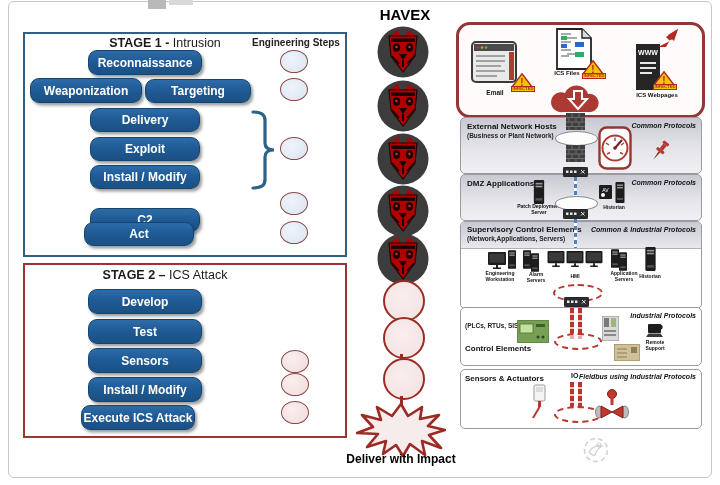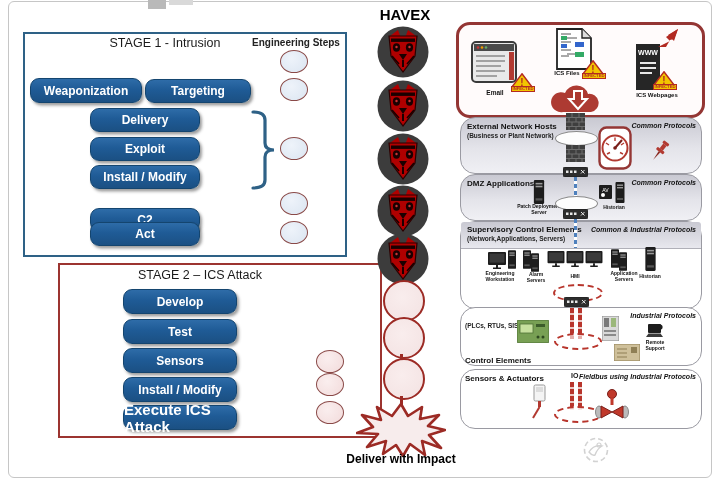--- a/index.html
+++ b/index.html
@@ -5,42 +5,42 @@
   html,body{margin:0;padding:0;background:#fff;}
   #canvas{position:relative;width:720px;height:485px;background:#fff;overflow:hidden;
           font-family:"Liberation Sans",sans-serif;color:#1a1a1a;}
   .abs{position:absolute;}
   
   .frame{left:8px;top:1px;width:702px;height:475px;border:1px solid #c6c6c6;border-radius:6px;pointer-events:none;}
   .tab1{left:148px;top:0;width:18px;height:9px;background:#b9b9b9;}
   .tab2{left:169px;top:0;width:24px;height:5px;background:#d9d9d9;}
   
   .stage1-box{left:23px;top:32px;width:320px;height:221px;border:2px solid #2e6186;background:#fff;}
-  .stage2-box{left:23px;top:263px;width:320px;height:171px;border:2.5px solid #9c3430;background:#fff;margin-left:35px;}
+  .stage2-box{left:23px;top:263px;width:320px;height:171px;border:2.5px solid #9c3430;background:#fff;}
   .stage-title{font-size:12.5px;text-align:center;white-space:nowrap;}
-  .stage-title b{font-weight:normal;}
+  .stage-title b{font-weight:bold;}
   .obs-head{font-size:10px;font-weight:600;text-align:center;color:#222;}
   .kc-btn{position:absolute;background:linear-gradient(180deg,#2e6ca8 0%,#1f5b96 45%,#1b5083 100%);
          border:1px solid #14456f;border-radius:9px;color:#fff;font-weight:bold;font-size:12px;
          display:flex;align-items:center;justify-content:center;box-shadow:2px 2.5px 3px rgba(40,40,40,.45);}
   .obs-ellipse{position:absolute;width:26px;height:21px;border-radius:50%;
          border:1.6px solid #8a4a48;background:radial-gradient(circle at 40% 35%,#eef3fa,#dbe5f1);}
   .obs-ellipse.pink{background:radial-gradient(circle at 40% 35%,#faeeee,#f2dbdb);}
   
   .havex-title{font-weight:bold;font-size:15px;text-align:center;color:#000;}
   .bear-circle{position:absolute;width:52px;height:52px;}
   .pink-circle{position:absolute;width:38px;height:38px;border-radius:50%;
          border:2.5px solid #9c2b25;background:radial-gradient(circle at 45% 40%,#f9eded,#f3e2e2);}
   .mid-link{position:absolute;width:3px;background:#9c2b25;}
   .impact-label{font-weight:bold;font-size:12px;text-align:center;color:#000;}
   
   .vector-box{left:456px;top:22px;width:243px;height:90px;border:3px solid #943634;border-radius:14px;background:#fffbfb;}
   .vec-label{position:absolute;font-weight:bold;text-align:center;color:#111;line-height:1.05;}
   
-  .sec{position:absolute;left:460px;width:240px;border:1px solid #9a9aa2;border-radius:15px;}
+  .sec{position:absolute;left:460px;width:240px;border:1px solid #9a9aa2;border-radius:5px;}
   .sec.gray{background:linear-gradient(180deg,#c9c9d2 0%,#e4e4ea 55%,#f0f0f4 100%);}
   .sec.white{background:#fff;}
   .sec-title{position:absolute;font-size:8px;font-weight:bold;color:#111;white-space:nowrap;}
   .sec-sub{position:absolute;font-size:6.5px;font-weight:bold;color:#222;white-space:nowrap;}
   .proto{position:absolute;font-size:7px;font-weight:bold;font-style:italic;color:#111;white-space:nowrap;}
   .sec3-head{position:absolute;left:0;top:0;width:100%;height:26px;border-radius:3px 3px 0 0;
          background:linear-gradient(180deg,#c9c9d2,#e8e8ee);border-bottom:1px solid #b0b0b8;}
   .dev-label{position:absolute;font-size:5px;font-weight:bold;text-align:center;color:#111;line-height:1.1;}
   .net-ellipse{position:absolute;width:41px;height:13px;border-radius:50%;border:1.5px solid #8a8a8a;background:#fdfdfd;}
   .red-ellipse{position:absolute;border-radius:50%;border:2px dashed #b8352c;background:rgba(255,255,255,.6);}
@@ -102,47 +102,48 @@
   </svg>
 
   <div class="abs frame"></div>
   <div class="abs tab1"></div>
   <div class="abs tab2"></div>
 
   <div class="abs stage1-box">
     <div class="abs stage-title" style="left:50px;top:2px;width:180px;"><b>STAGE 1 -</b><span> Intrusion</span></div>
     <div class="abs obs-head" style="left:225px;top:3px;width:92px;">Engineering Steps</div>
 
+    <div class="kc-btn" style="left:63px;top:16px;width:112px;height:23px;">Reconnaissance</div>
     <div class="kc-btn" style="left:5px;top:44px;width:110px;height:23px;">Weaponization</div>
     <div class="kc-btn" style="left:65px;top:74px;width:108px;height:22px;">Delivery</div>
     <div class="kc-btn" style="left:120px;top:45px;width:104px;height:22px;">Targeting</div>
     <div class="kc-btn" style="left:65px;top:103px;width:108px;height:22px;">Exploit</div>
     <div class="kc-btn" style="left:65px;top:131px;width:108px;height:22px;">Install / Modify</div>
     <div class="kc-btn" style="left:65px;top:160px;width:108px;height:22px;margin-top:14px;">C2</div>
-    <div class="kc-btn" style="left:65px;top:188px;width:108px;height:22px;">Act</div>
+    <div class="kc-btn" style="left:59px;top:188px;width:108px;height:22px;">Act</div>
 
     <svg class="abs" style="left:225px;top:76px;" width="26" height="80" viewBox="0 0 26 80">
       <path d="M3 2 Q15 2 15 10 L15 33 Q15 40 24 40 Q15 40 15 47 L15 70 Q15 78 3 78" fill="none" stroke="#2e6186" stroke-width="3.2" stroke-linecap="round"></path>
     </svg>
 
     <div class="obs-ellipse" style="left:255px;top:16px;"></div>
     <div class="obs-ellipse" style="left:255px;top:44px;"></div>
     <div class="obs-ellipse" style="left:255px;top:103px;"></div>
     <div class="obs-ellipse" style="left:255px;top:158px;"></div>
     <div class="obs-ellipse" style="left:255px;top:187px;"></div>
   </div>
 
   <div class="abs stage2-box">
     <div class="abs stage-title" style="left:50px;top:3px;width:180px;"><b>STAGE 2 –</b><span> ICS Attack</span></div>
 
     <div class="kc-btn" style="left:63px;top:54px;width:112px;height:23px;">Test</div>
     <div class="kc-btn" style="left:63px;top:24px;width:112px;height:23px;">Develop</div>
     <div class="kc-btn" style="left:63px;top:83px;width:112px;height:23px;">Sensors</div>
     <div class="kc-btn" style="left:63px;top:112px;width:112px;height:23px;">Install / Modify</div>
-    <div class="kc-btn" style="left:63px;top:140px;width:112px;height:23px;font-size:15px;">Execute ICS Attack</div>
+    <div class="kc-btn" style="left:56px;top:140px;width:112px;height:23px;font-size:12px;">Execute ICS Attack</div>
 
     <div class="obs-ellipse pink" style="left:256px;top:85px;"></div>
     <div class="obs-ellipse pink" style="left:256px;top:108px;"></div>
     <div class="obs-ellipse pink" style="left:256px;top:136px;"></div>
   </div>
 
   <div class="abs havex-title" style="left:365px;top:6px;width:80px;">HAVEX</div>
 
   <svg class="bear-circle" style="left:377px;top:26px;" viewBox="0 0 52 52">
       <use href="#bear"></use>
@@ -297,21 +298,21 @@
 
     <div class="red-ellipse" style="left:92px;top:62px;width:46px;height:14px;"></div>
     <svg class="abs" style="left:103px;top:75px;" width="25" height="10" viewBox="0 0 25 10">
         <use href="#switch"></use>
       </svg>
   </div>
 
   <div class="sec white" style="top:307px;height:57px;">
     <div class="redline" style="left:109px;top:0;height:31px;"></div>
     <div class="redline" style="left:117px;top:0;height:31px;"></div>
-    <div class="sec-title" style="left:4px;top:20px;margin-top:28px;">Control Elements</div>
+    <div class="sec-title" style="left:4px;top:8px;margin-top:28px;">Control Elements</div>
     <div class="sec-sub" style="left:4px;top:14px;">(PLCs, RTUs, SIS)</div>
     <div class="proto" style="right:5px;top:4px;">Industrial Protocols</div>
 
     <svg class="abs" style="left:56px;top:12px;" width="32" height="23" viewBox="0 0 32 23">
       <rect width="32" height="23" rx="2" fill="#78a054" stroke="#4f7136" stroke-width="1"></rect>
       <rect x="3" y="4" width="13" height="9" fill="#c6e09e" stroke="#4f7136" stroke-width=".8"></rect>
       <rect x="19" y="4" width="9" height="3" fill="#3c5c2a"></rect>
       <circle cx="21" cy="17" r="1.5" fill="#2f4a20"></circle>
         <circle cx="26" cy="17" r="1.5" fill="#2f4a20"></circle>
     </svg>

